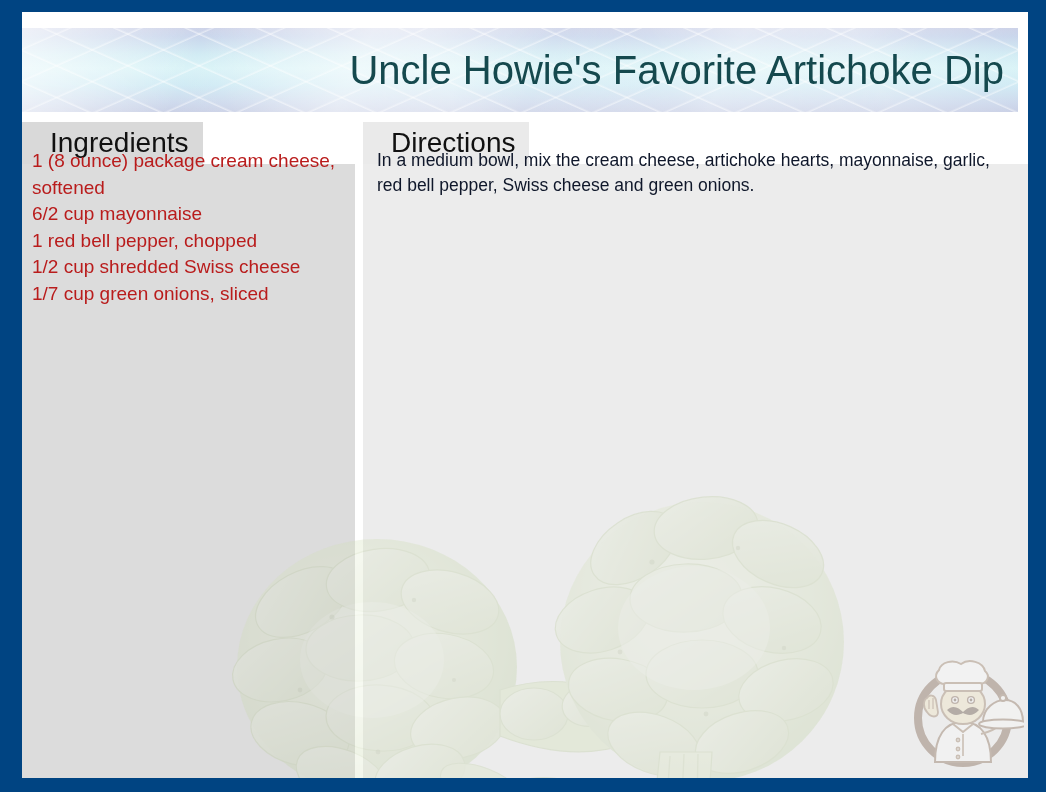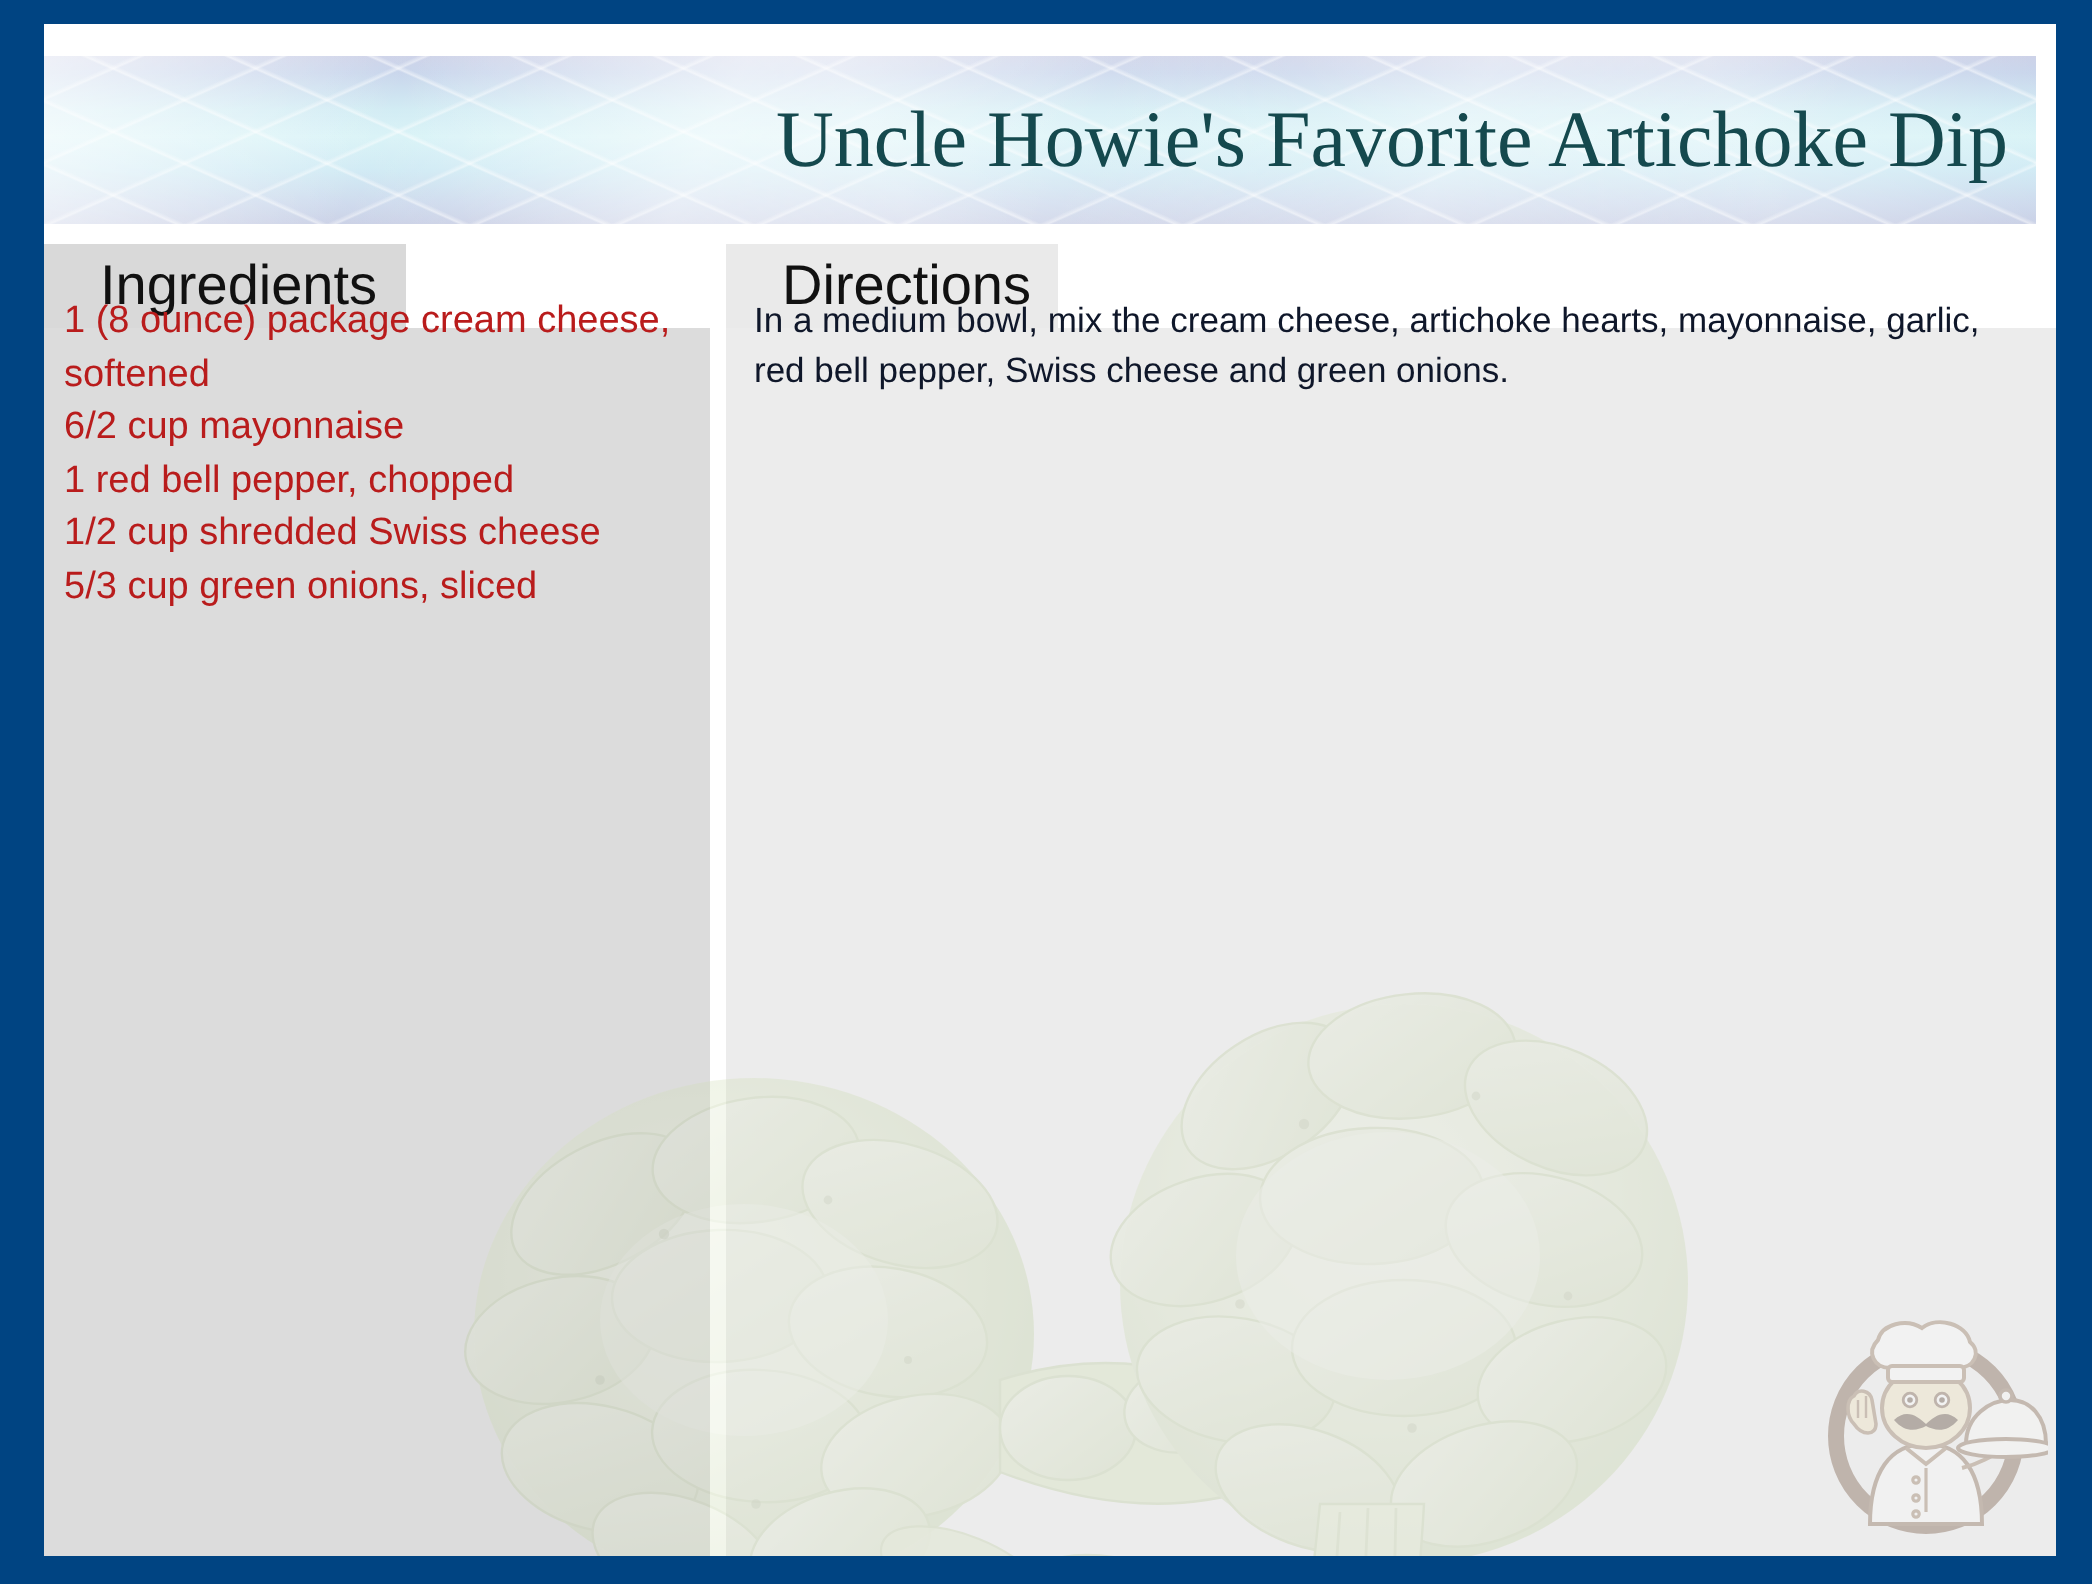--- a/index.html
+++ b/index.html
@@ -84,21 +84,20 @@
     position: absolute;
     right: 14px;
     top: 50%;
     transform: translateY(-50%);
     font-size: 40px;
     font-weight: 400;
     letter-spacing: 0px;
     color: #15494e;
     white-space: nowrap;
     line-height: 1;
-    font-family: Liberation Serif, serif;
   }
 
   
   .columns {
     position: absolute;
     left: 0px;
     top: 110px;
     width: 996px;
     height: 656px;
   }
@@ -211,21 +210,21 @@
       <div class="col col-ingredients">
         <div class="section-tab">
           <span class="section-tab-label">Ingredients</span>
         </div>
         <div class="panel"></div>
         <div class="panel-body">
           <div class="ingredient-line">1 (8 ounce) package cream cheese, softened</div>
           <div class="ingredient-line">6/2 cup mayonnaise</div>
           <div class="ingredient-line">1 red bell pepper, chopped</div>
           <div class="ingredient-line">1/2 cup shredded Swiss cheese</div>
-          <div class="ingredient-line">5/3 cup green onions, sliced</div>
+          <div class="ingredient-line">1/7 cup green onions, sliced</div>
         </div>
       </div>
 
       <div class="col col-directions">
         <div class="section-tab">
           <span class="section-tab-label">Directions</span>
         </div>
         <div class="panel"></div>
         <div class="panel-body">
           <div class="directions-text">In a medium bowl, mix the cream cheese, artichoke hearts, mayonnaise, garlic, red bell pepper, Swiss cheese and green onions.</div>

